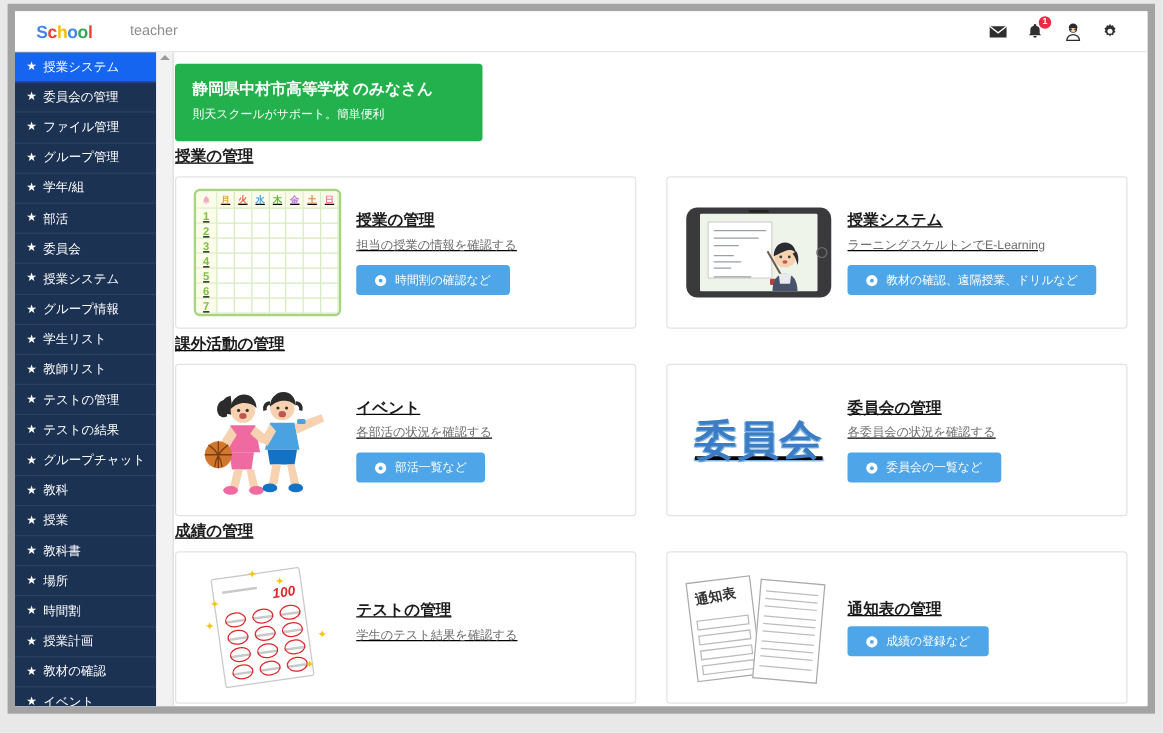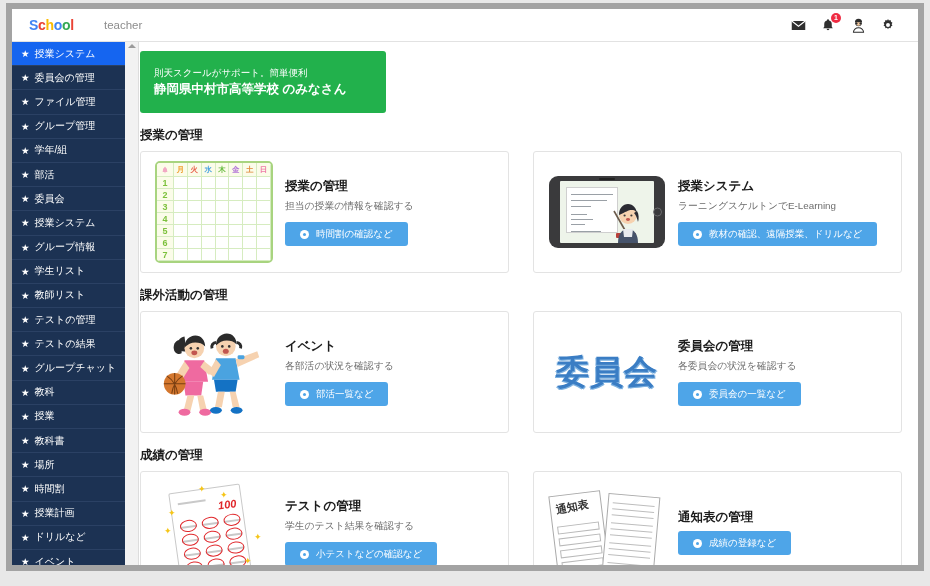--- a/index.html
+++ b/index.html
@@ -166,21 +166,21 @@
     white-space: nowrap;
   }
   #welcome-sub {
     margin-top: 5px;
     font-size: 9.5px;
     font-weight: normal;
     white-space: nowrap;
   }
 
   
-  .section { margin-top: 14px; }
+  .section { margin-top: 4px; text-decoration: underline; }
   .section-title {
     font-size: 12.5px;
     font-weight: bold;
     color: #1c1c1c;
     margin-bottom: 7px;
   }
   .card-row {
     display: flex;
     gap: 24px;
   }
@@ -512,37 +512,37 @@
       <div class="nav-item">
         <span class="nav-star">★</span>
         <span>時間割</span>
       </div>
       <div class="nav-item">
         <span class="nav-star">★</span>
         <span>授業計画</span>
       </div>
       <div class="nav-item">
         <span class="nav-star">★</span>
-        <span>ドリルなど</span>
+        <span>教材の確認</span>
       </div>
       <div class="nav-item">
         <span class="nav-star">★</span>
         <span>イベント</span>
       </div>
     </nav>
 
   <div id="scroll-col">
     <div id="scroll-up-arrow"></div>
   </div>
 
   <main id="content">
 
     <div id="welcome-banner">
+      <div id="welcome-title">静岡県中村市高等学校 のみなさん</div>
       <div id="welcome-sub">則天スクールがサポート。簡単便利</div>
-      <div id="welcome-title">静岡県中村市高等学校 のみなさん</div>
     </div>
 
     <div id="sections-host">
         <section class="section">
           <h2 class="section-title">授業の管理</h2>
           <div class="card-row">
             <div class="card">
               <div class="card-art">
                 <div class="tt">
                   <div class="hdr">
@@ -751,24 +751,21 @@
                     <div class="circ" style="top:70px;left:50px"></div>
                   </div>
                   <div class="spark" style="left:40px;top:2px">✦</div>
                   <div class="spark" style="left:62px;top:8px">✦</div>
                   <div class="spark" style="left:10px;top:26px">✦</div>
                   <div class="spark" style="left:6px;top:44px">✦</div>
                   <div class="spark" style="left:96px;top:50px">✦</div>
                   <div class="spark" style="left:86px;top:74px">✦</div>
                 </div>
               </div>
-              <div class="card-body"><div class="card-title">テストの管理</div><div class="card-desc">学生のテスト結果を確認する</div><button class="card-btn">
-                  <span class="btn-dot"></span>
-                  <span>小テストなどの確認など</span>
-                </button></div>
+              <div class="card-body"><div class="card-title">テストの管理</div><div class="card-desc">学生のテスト結果を確認する</div></div>
             </div>
             <div class="card">
               <div class="card-art">
                 <div class="report">
                   <div class="rep-page rep-left">
                     <div class="rep-title">通知表</div>
                     <div class="rep-row" style="top:30px"></div>
                     <div class="rep-row" style="top:42px"></div>
                     <div class="rep-row" style="top:54px"></div>
                     <div class="rep-row" style="top:66px"></div>

